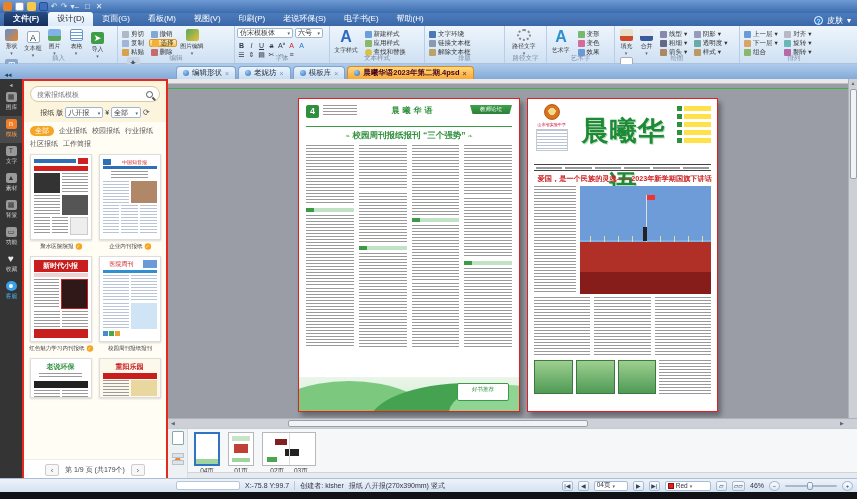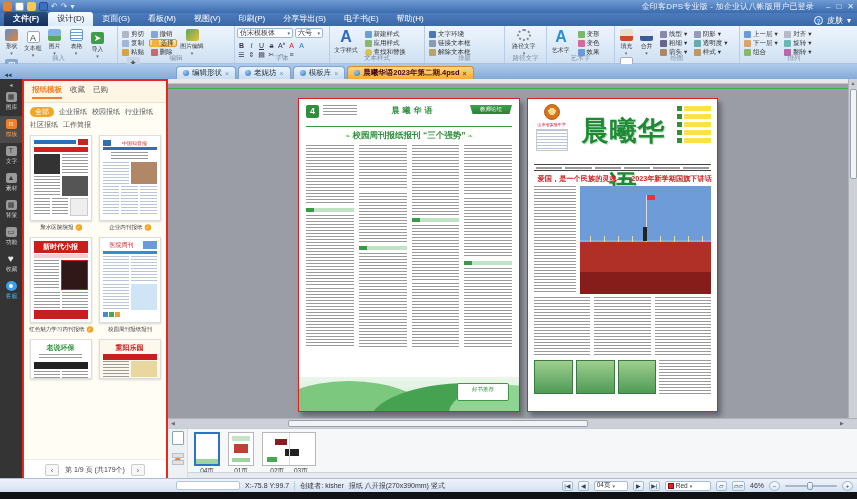--- a/index.html
+++ b/index.html
@@ -197,36 +197,35 @@
 <div class="titlebar">
   <div class="qa">
     <span class="qaic ic-logo"></span>
     <span class="qaic ic-new"></span>
     <span class="qaic ic-open"></span>
     <span class="qaic ic-save"></span>
     <span class="qaic ic-undo">↶</span>
     <span class="qaic ic-redo">↷</span>
     <span class="qaic ic-undo">▾</span>
   </div>
-  <div class="title-text">金印客DPS专业版 - 加企业认八帐版用户已登录</div>
   <div class="winbtns">
     <span>–</span>
     <span>□</span>
     <span>✕</span>
   </div>
 </div>
 
 <div class="menubar">
   <span class="menu-item menu-file">文件(F)</span>
   <span class="menu-item menu-active">设计(D)</span>
   <span class="menu-item">页面(G)</span>
   <span class="menu-item">看板(M)</span>
   <span class="menu-item">视图(V)</span>
   <span class="menu-item">印刷(P)</span>
-  <span class="menu-item">分享导出(S)</span>
+  <span class="menu-item">老说环保(S)</span>
   <span class="menu-item">电子书(E)</span>
   <span class="menu-item">帮助(H)</span>
   <span class="menu-right">
     <span class="help-badge">?</span>
     <span>皮肤</span>
     <span>▾</span>
   </span>
 </div>
 
 <div class="ribbon">
@@ -554,24 +553,39 @@
     <span class="rail-ic" style="background:transparent;color:#e8e8e8;font-size:10px">♥</span>
     <span class="rail-lbl">收藏</span>
   </div>
   <div class="rail-item">
     <span class="rail-ic svc">☻</span>
     <span class="rail-lbl" style="color:#4db2f0">客服</span>
   </div>
 </div>
 
 <div class="sidebar">
-  <div class="sb-tabs">
-    <span class="sb-tab active">报纸模板</span>
-    <span class="sb-tab">收藏</span>
-    <span class="sb-tab">已购</span>
+  <div class="sb-top">
+    <div class="searchbox">
+      <input type="text" placeholder="搜索报纸模板" style="">
+      <span class="mag"></span>
+    </div>
+    <div class="filterrow">
+      <span>报纸</span>
+      <span>版</span>
+      <span class="combo" style="width:38px">
+        <span>八开报</span>
+          <span class="dd">▾</span>
+      </span>
+      <span>¥</span>
+      <span class="combo" style="width:30px">
+        <span>全部</span>
+          <span class="dd">▾</span>
+      </span>
+      <span class="refresh">⟳</span>
+    </div>
   </div>
   <div class="chips">
     <span class="chip active">全部</span>
     <span class="chip">企业报纸</span>
     <span class="chip">校园报纸</span>
     <span class="chip">行业报纸</span>
     <span class="chip">社区报纸</span>
     <span class="chip">工作简报</span>
   </div>
 

